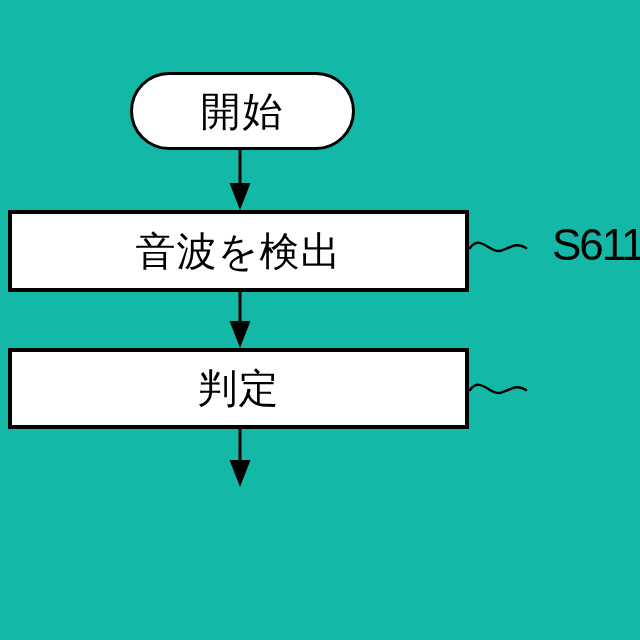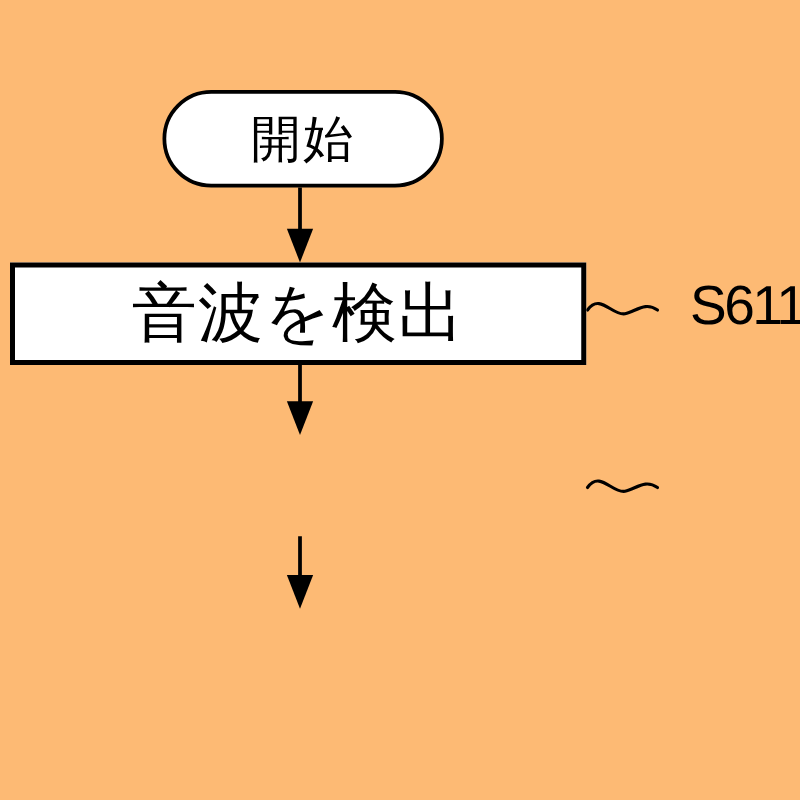--- a/index.html
+++ b/index.html
@@ -4,21 +4,21 @@
 <style>
   html, body {
     margin: 0;
     padding: 0;
     background: #ffffff;
   }
   .canvas {
     position: relative;
     width: 640px;
     height: 640px;
-    background: #fdba74;
+    background: #14b8a6;
     font-family: "Liberation Sans", "DejaVu Sans", sans-serif;
     overflow: hidden;
   }
   .overlay {
     position: absolute;
     left: 0;
     top: 0;
     width: 640px;
     height: 640px;
     pointer-events: none;
@@ -36,21 +36,21 @@
   .terminal {
     border: 3px solid #000000;
     border-radius: 41px;
     font-size: 40px;
     letter-spacing: 2px;
   }
   .terminal-start { left: 130px; top: 72px;  width: 225px; height: 78px; }
   .terminal-end   { left: 128px; top: 487px; width: 229px; height: 81px; }
   .process {
     border: 4px solid #000000;
-    font-size: 52px;
+    font-size: 40px;
     letter-spacing: 1px;
   }
   .process-1 { left: 8px; top: 210px; width: 461px; height: 82px; }
   .process-2 { left: 8px; top: 348px; width: 461px; height: 81px; }
   .step-label {
     position: absolute;
     color: #000000;
     font-size: 44px;
     letter-spacing: -2px;
     line-height: 1;
@@ -89,15 +89,18 @@
 
   <div class="node terminal terminal-start">
     <span>開始</span>
   </div>
 
   <div class="node process process-1">
     <span>音波を検出</span>
   </div>
   <div class="step-label step-label-1">S611</div>
 
+  <div class="node process process-2">
+    <span>判定</span>
+  </div>
 
 
 </div>
 
 </body></html>

